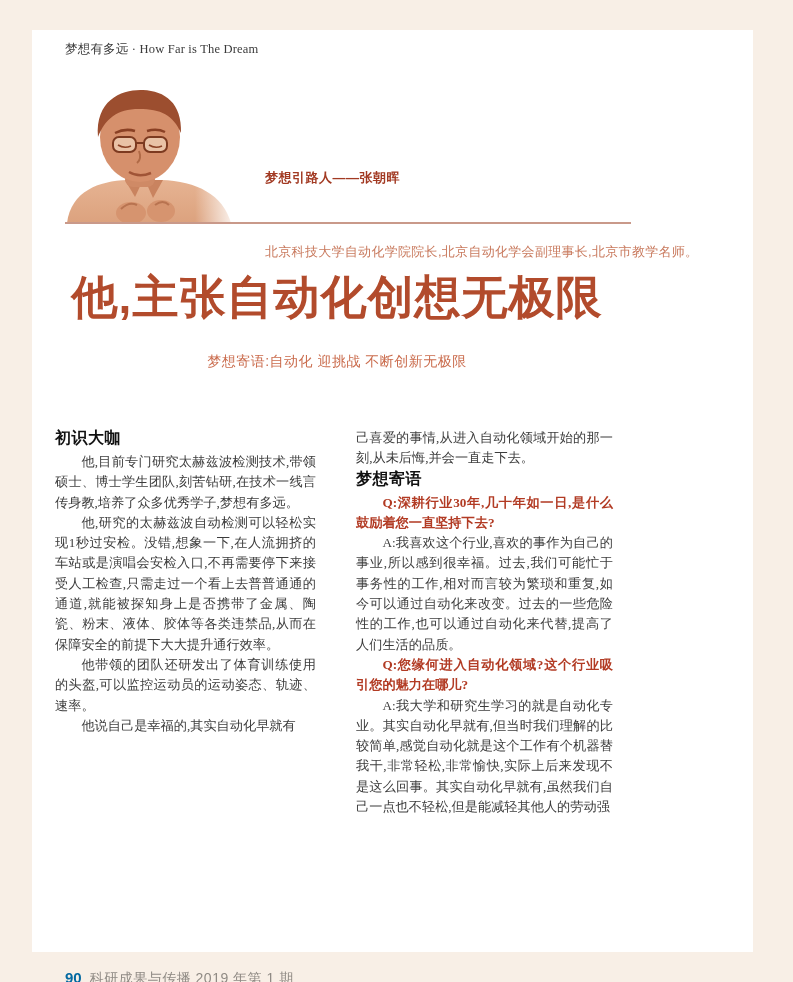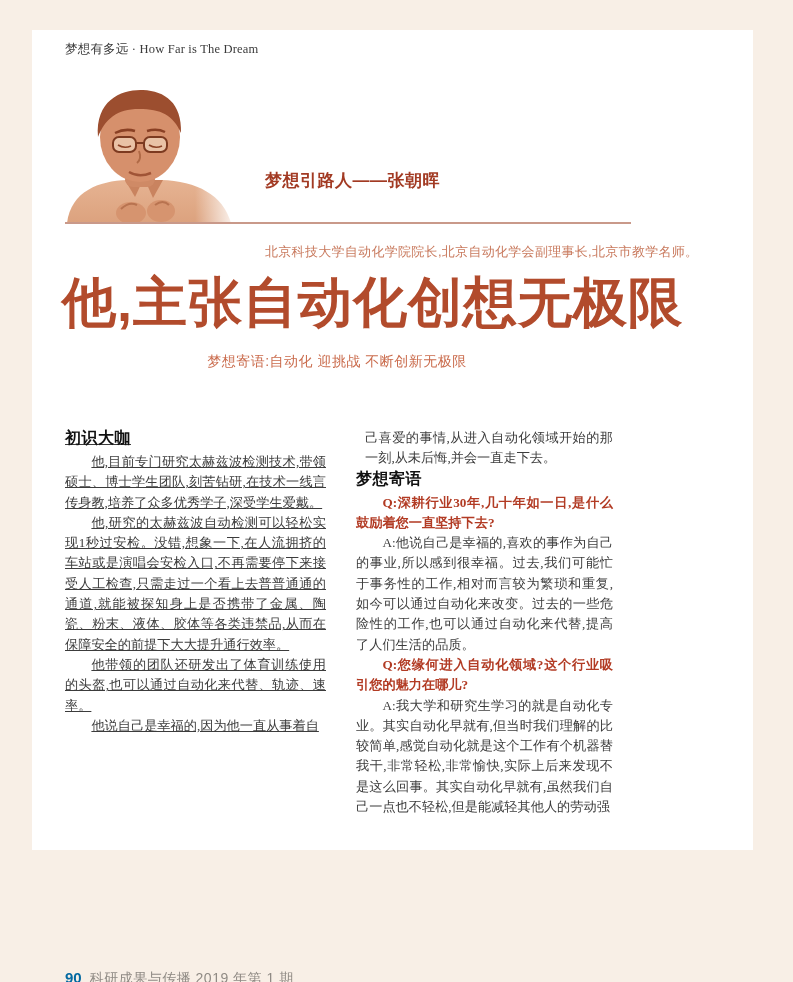--- a/index.html
+++ b/index.html
@@ -2,66 +2,66 @@
 <html lang="zh"><head>
 <meta charset="utf-8">
 <style>
   html,body{margin:0;padding:0;}
   .canvas{
     position:relative;width:793px;height:982px;overflow:hidden;
     background:#f8efe6;
     font-family:"Liberation Sans",sans-serif;
   }
   .sheet{
-    position:absolute;left:32px;top:30px;width:721px;height:820px;
+    position:absolute;left:32px;top:30px;width:721px;height:922px;
     background:#ffffff;
   }
   .kicker{
     position:absolute;left:33px;top:11px;
     font-family:"Liberation Serif",serif;
     font-size:12.5px;color:#3a3a3a;letter-spacing:.2px;
   }
   .photo{position:absolute;left:33px;top:55px;width:174px;height:138px;}
   .name-line{
     position:absolute;left:233px;top:139px;
-    font-size:17px;font-weight:bold;color:#a23a23;letter-spacing:.5px;
+    font-size:13px;font-weight:bold;color:#a23a23;letter-spacing:.5px;
   }
   .intro-desc{
     position:absolute;left:233px;top:167px;
     font-size:13px;color:#c97a5e;letter-spacing:.3px;margin-top:46px;
   }
   .rule{
     position:absolute;left:33px;top:192px;width:566px;height:2px;
     background:#c9998a;
   }
   .main-title{
     position:absolute;left:30px;top:237px;width:550px;
-    text-align:center;font-size:54px;font-weight:bold;
+    text-align:center;font-size:46px;font-weight:bold;
     color:#b24b2c;letter-spacing:1px;white-space:nowrap;
   }
   .sub-title{
     position:absolute;left:30px;top:323px;width:550px;
     text-align:center;font-size:14px;color:#ca6c4d;letter-spacing:.5px;
     white-space:nowrap;
   }
   .col{
     position:absolute;top:398px;
     font-family:"Liberation Serif",serif;
     font-size:13.2px;line-height:20.3px;color:#3c3c3c;
     text-align:justify;
   }
-  .col-left{left:33px;width:261px;text-decoration:underline;}
+  .col-left{left:23px;width:261px;}
   .col-right{left:324px;width:257px;}
   .col h3{
     font-family:"Liberation Sans",sans-serif;
     font-size:16px;line-height:20px;color:#111;
     margin:0 0 4px 0;letter-spacing:.5px;
   }
   .col p{margin:0;text-indent:2em;}
-  .col p.no-indent{text-indent:0;margin-left:9px;}
+  .col p.no-indent{text-indent:0;}
   .gap-above{margin-top:22px;}
   .q{color:#b23b24;font-weight:bold;}
   .footer{
     position:absolute;left:33px;top:895px;display:flex;align-items:baseline;
   }
   .folio{font-size:15px;font-weight:bold;color:#0369a1;margin-right:8px;margin-top:44px;}
   .journal{font-size:14px;color:#8f8a84;letter-spacing:.5px;}
 </style>
 </head>
 <body>
@@ -116,31 +116,31 @@
 
     <div class="name-line">梦想引路人——张朝晖</div>
     <div class="intro-desc">北京科技大学自动化学院院长,北京自动化学会副理事长,北京市教学名师。</div>
     <div class="rule"></div>
 
     <div class="main-title">他,主张自动化创想无极限</div>
     <div class="sub-title">梦想寄语:自动化 迎挑战 不断创新无极限</div>
 
     <div class="col col-left">
       <h3>初识大咖</h3>
-      <p>他,目前专门研究太赫兹波检测技术,带领硕士、博士学生团队,刻苦钻研,在技术一线言传身教,培养了众多优秀学子,深受学生爱戴。</p>
+      <p>他,目前专门研究太赫兹波检测技术,带领硕士、博士学生团队,刻苦钻研,在技术一线言传身教,培养了众多优秀学子,梦想有多远。</p>
       <p>他,研究的太赫兹波自动检测可以轻松实现1秒过安检。没错,想象一下,在人流拥挤的车站或是演唱会安检入口,不再需要停下来接受人工检查,只需走过一个看上去普普通通的通道,就能被探知身上是否携带了金属、陶瓷、粉末、液体、胶体等各类违禁品,从而在保障安全的前提下大大提升通行效率。</p>
-      <p>他带领的团队还研发出了体育训练使用的头盔,也可以通过自动化来代替、轨迹、速率。</p>
-      <p>他说自己是幸福的,因为他一直从事着自</p>
+      <p>他带领的团队还研发出了体育训练使用的头盔,可以监控运动员的运动姿态、轨迹、速率。</p>
+      <p>他说自己是幸福的,其实自动化早就有</p>
     </div>
 
     <div class="col col-right">
       <p class="no-indent">己喜爱的事情,从进入自动化领域开始的那一刻,从未后悔,并会一直走下去。</p>
       <h3 class="gap-above">梦想寄语</h3>
       <p class="q">Q:深耕行业30年,几十年如一日,是什么鼓励着您一直坚持下去?</p>
-      <p>A:他说自己是幸福的,喜欢的事作为自己的事业,所以感到很幸福。过去,我们可能忙于事务性的工作,相对而言较为繁琐和重复,如今可以通过自动化来改变。过去的一些危险性的工作,也可以通过自动化来代替,提高了人们生活的品质。</p>
+      <p>A:我喜欢这个行业,喜欢的事作为自己的事业,所以感到很幸福。过去,我们可能忙于事务性的工作,相对而言较为繁琐和重复,如今可以通过自动化来改变。过去的一些危险性的工作,也可以通过自动化来代替,提高了人们生活的品质。</p>
       <p class="q gap-above">Q:您缘何进入自动化领域?这个行业吸引您的魅力在哪儿?</p>
       <p>A:我大学和研究生学习的就是自动化专业。其实自动化早就有,但当时我们理解的比较简单,感觉自动化就是这个工作有个机器替我干,非常轻松,非常愉快,实际上后来发现不是这么回事。其实自动化早就有,虽然我们自己一点也不轻松,但是能减轻其他人的劳动强</p>
     </div>
 
     <div class="footer">
       <span class="folio">90</span>
       <span class="journal">科研成果与传播 2019 年第 1 期</span>
     </div>
 
   </div>

